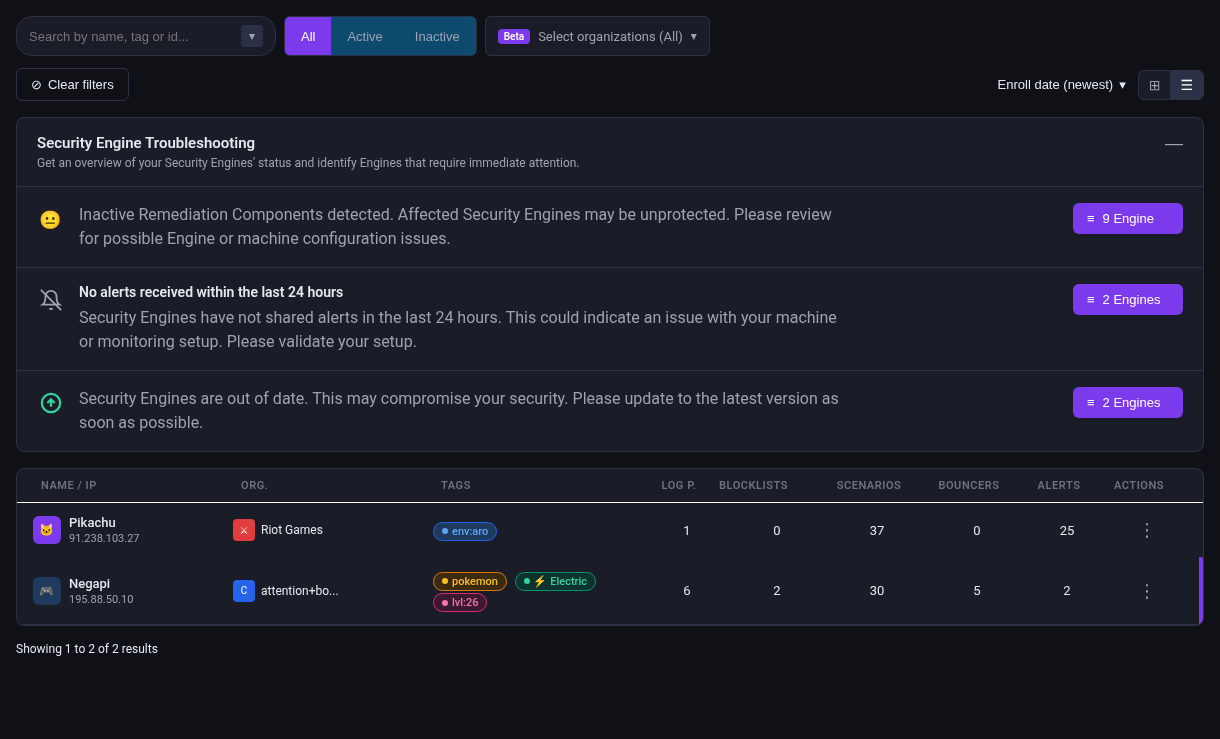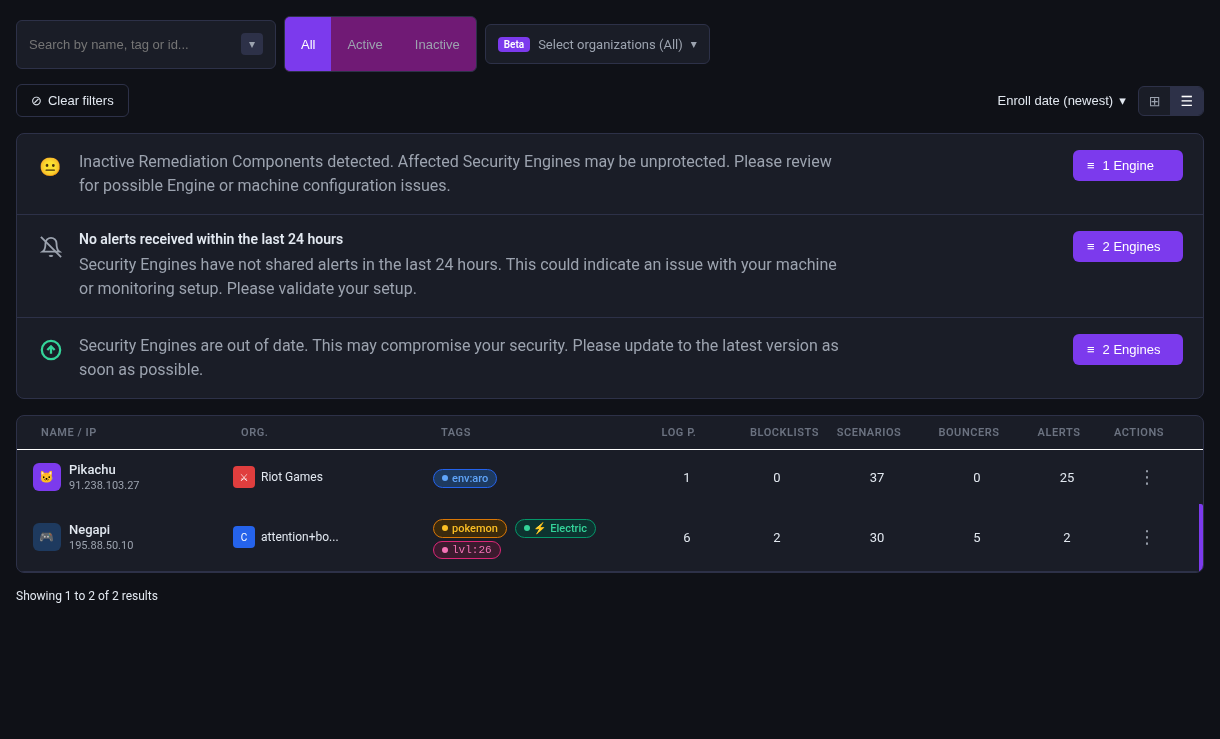--- a/index.html
+++ b/index.html
@@ -16,23 +16,23 @@
       display: flex;
       align-items: center;
       gap: 8px;
       margin-bottom: 12px;
     }
     .search-wrapper {
       display: flex;
       align-items: center;
       background: #1a1d27;
       border: 1px solid #2d3148;
-      border-radius: 6px;
+      border-radius: 16px;
       padding: 0 12px;
-      height: 49px;
+      height: 40px;
       min-width: 260px;
       justify-content: center;
     }
     .search-input {
       background: transparent;
       border: none;
       outline: none;
       color: #9ca3af;
       font-size: 13px;
       flex: 1;
@@ -41,25 +41,25 @@
       background: #2d3148;
       border: none;
       border-radius: 4px;
       color: #9ca3af;
       cursor: pointer;
       padding: 4px 8px;
       font-size: 12px;
     }
     .filter-group {
       display: flex;
-      background: #701a75;
+      background: #0c4a6e;
       border: 1px solid #2d3148;
       border-radius: 6px;
       overflow: hidden;
-      height: 56px;
+      height: 40px;
     }
     .filter-btn {
       background: transparent;
       border: none;
       color: #9ca3af;
       cursor: pointer;
       padding: 0 16px;
       font-size: 13px;
       height: 100%;
     }
@@ -286,21 +286,21 @@
       gap: 4px;
       border-radius: 20px;
       padding: 2px 8px;
       font-size: 11px;
       font-weight: 500;
       margin-right: 4px;
     }
     .tag-blue { background: #1e3a5f; color: #60a5fa; border: 1px solid #2563eb; }
     .tag-yellow { background: #3b2a0d; color: #fbbf24; border: 1px solid #d97706; }
     .tag-teal { background: #0d3330; color: #34d399; border: 1px solid #059669; }
-    .tag-pink { background: #3b1a2e; color: #f472b6; border: 1px solid #db2777; font-family: Liberation Mono, monospace; }
+    .tag-pink { background: #3b1a2e; color: #f472b6; border: 1px solid #db2777; }
 
     .cell-num {
       font-size: 13px;
       color: #e2e8f0;
       text-align: center;
     }
     .actions-cell {
       display: flex;
       align-items: center;
       justify-content: center;
@@ -357,31 +357,38 @@
       <span>▾</span>
     </button>
     <div class="view-toggle">
       <button class="view-btn">⊞</button>
       <button class="view-btn active">☰</button>
     </div>
   </div>
 </div>
 
 <div class="troubleshooting-panel">
+  <div class="troubleshooting-header">
+    <div>
+      <div class="troubleshooting-title">Security Engine Troubleshooting</div>
+      <div class="troubleshooting-desc">Get an overview of your Security Engines' status and identify Engines that require immediate attention.</div>
+    </div>
+    <button class="collapse-btn">—</button>
+  </div>
 
   <div class="alert-item">
     <div class="alert-left">
       <div class="alert-icon" style="color:#f59e0b;">😐</div>
       <div>
         <div class="alert-desc">Inactive Remediation Components detected. Affected Security Engines may be unprotected. Please review for possible Engine or machine configuration issues.</div>
       </div>
     </div>
     <button class="engines-btn">
       <span>≡</span>
-      <span>1 Engine</span>
+      <span>9 Engine</span>
     </button>
   </div>
 
   <div class="alert-item">
     <div class="alert-left">
       <div class="alert-icon" style="color:#9ca3af;">
         <svg width="22" height="22" viewBox="0 0 24 24" fill="none" stroke="currentColor" stroke-width="2">
           <path d="M18 8A6 6 0 0 0 6 8c0 7-3 9-3 9h18s-3-2-3-9"></path>
           <path d="M13.73 21a2 2 0 0 1-3.46 0"></path>
           <line x1="1" y1="1" x2="23" y2="23"></line>
@@ -417,21 +424,21 @@
     </button>
   </div>
 </div>
 
 <div class="table-container">
   <div class="table-header">
     <div class="th">NAME / IP</div>
     <div class="th">ORG.</div>
     <div class="th">TAGS</div>
     <div class="th" style="text-align:center">LOG P.</div>
-    <div class="th" style="text-align:right">BLOCKLISTS</div>
+    <div class="th" style="text-align:left">BLOCKLISTS</div>
     <div class="th" style="text-align:center">SCENARIOS</div>
     <div class="th" style="text-align:center">BOUNCERS</div>
     <div class="th" style="text-align:center">ALERTS</div>
     <div class="th" style="text-align:center">ACTIONS</div>
   </div>
 
   <div class="table-row-wrapper" style="position:relative;">
     <div class="table-row">
       <div>
         <div style="display:flex;align-items:center;gap:8px;">

